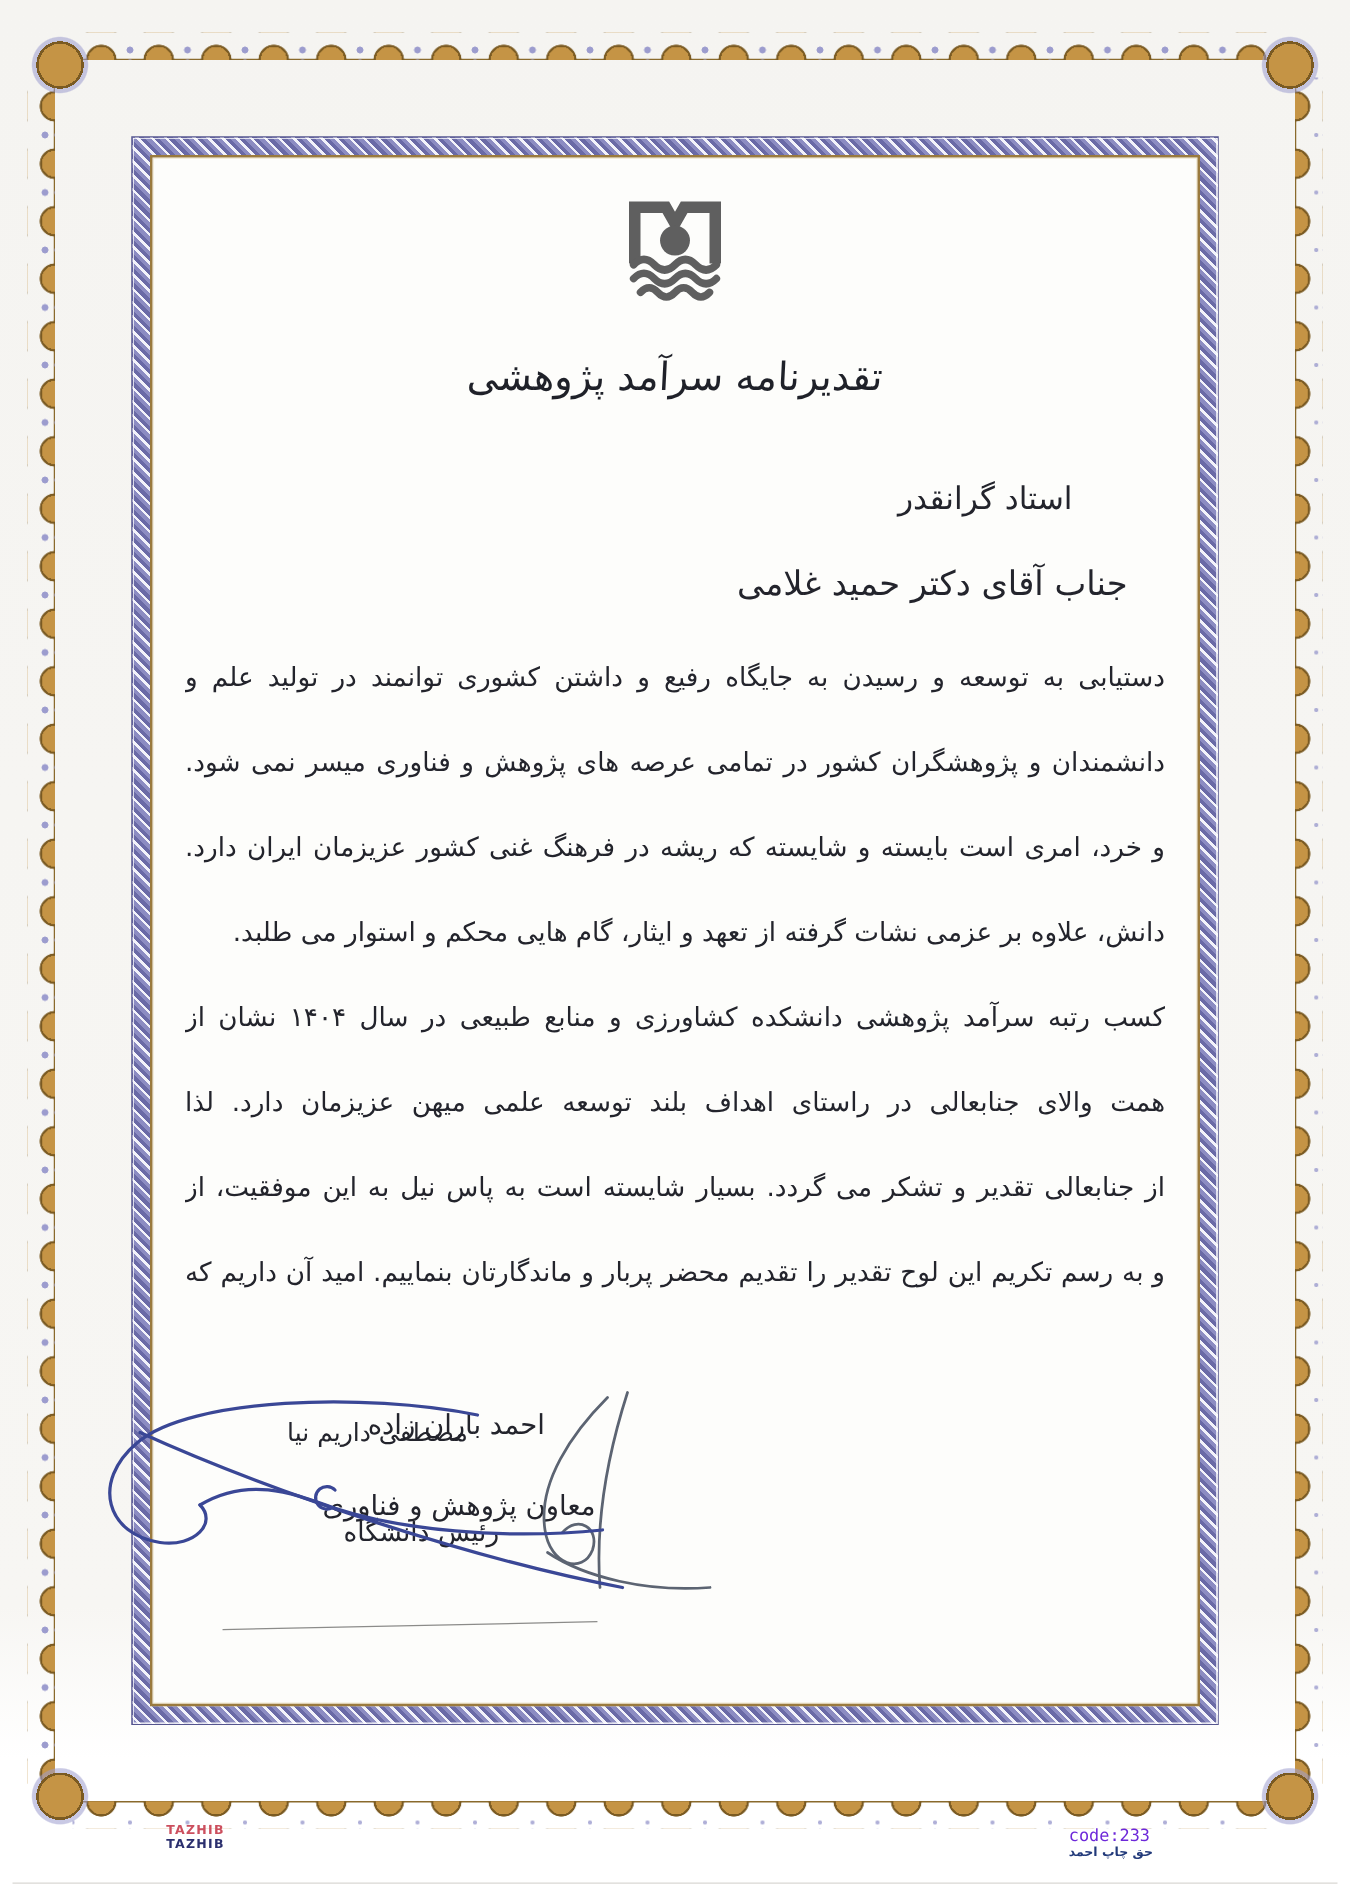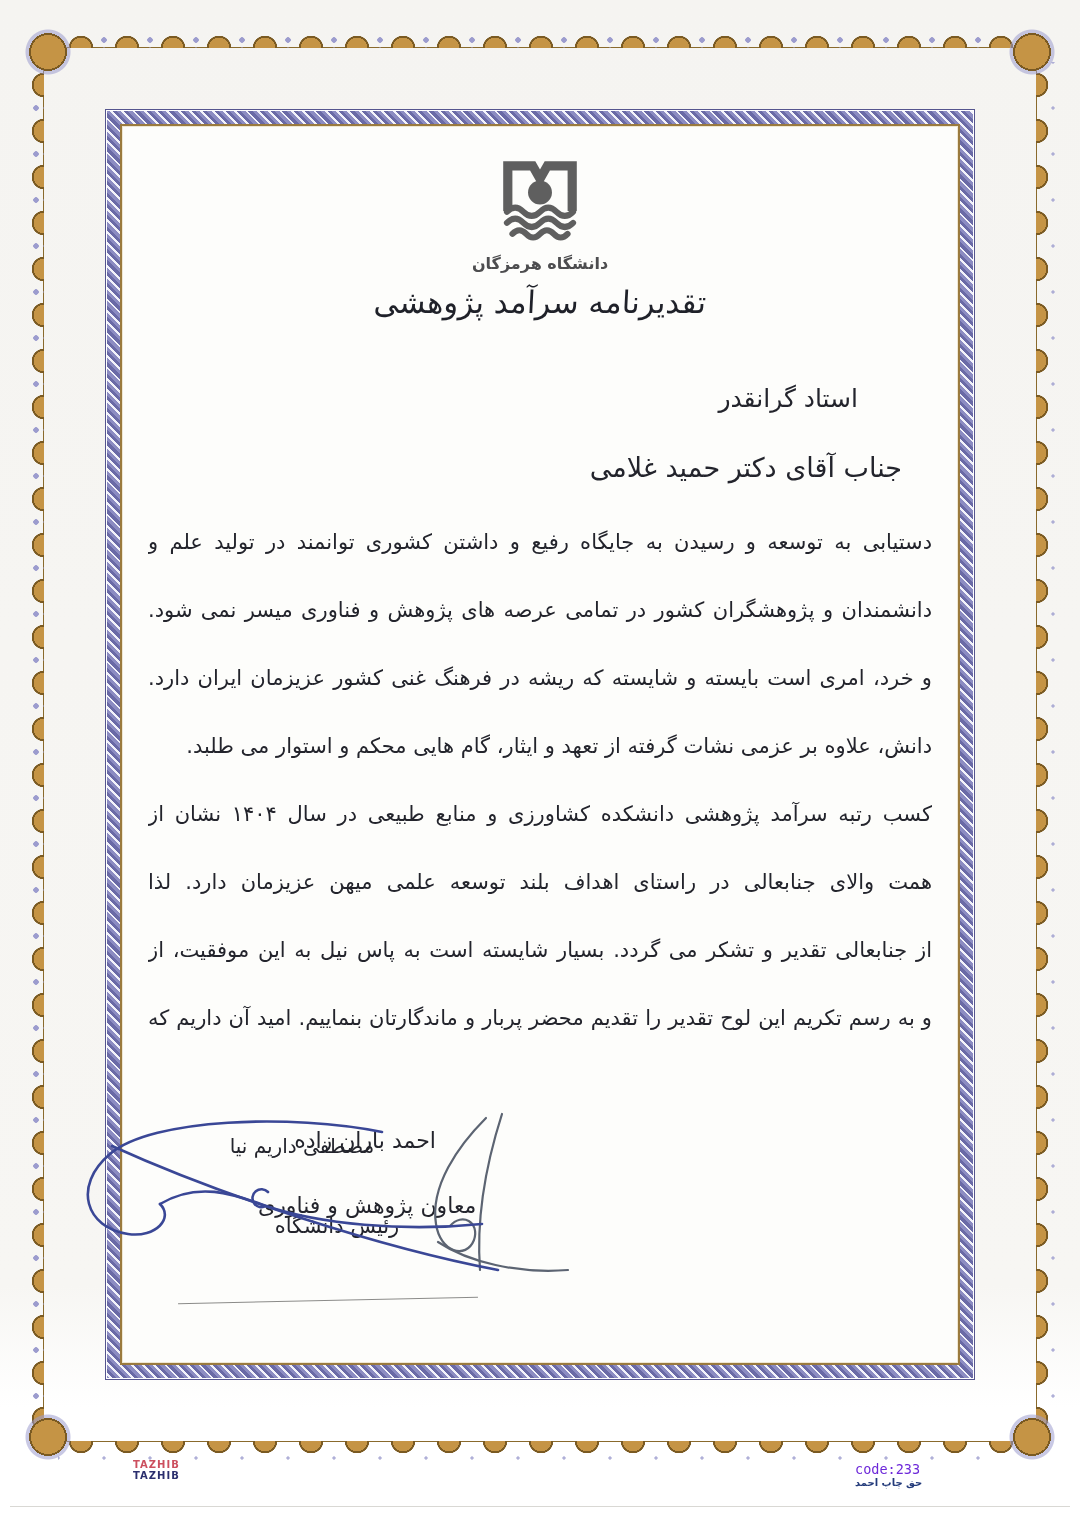--- a/index.html
+++ b/index.html
@@ -113,21 +113,20 @@
             <g fill="none" stroke="#5f5f5f" stroke-width="10">
               <path d="M15 66 L15 17 L42 17 L50 31 L58 17 L85 17 L85 66"></path>
             </g>
             <circle cx="50" cy="46" r="13" fill="#5f5f5f"></circle>
             <g fill="none" stroke="#5f5f5f" stroke-width="6.5" stroke-linecap="round">
               <path d="M14 67 q 9 -9 18 0 t 18 0 t 18 0 t 18 0"></path>
               <path d="M14 79 q 9 -9 18 0 t 18 0 t 18 0 t 18 0"></path>
               <path d="M20 91 q 7.5 -8 15 0 t 15 0 t 15 0 t 15 0"></path>
             </g>
           </svg>
-          <div class="uni-name">دانشگاه هرمزگان</div>
         </div>
 
         <div class="cert-title">تقدیرنامه سرآمد پژوهشی</div>
 
         <div class="salut1">استاد گرانقدر</div>
         <div class="salut2">جناب آقای دکتر حمید غلامی</div>
 
         <div class="body-text">
           <div class="bline">دستیابی به توسعه و رسیدن به جایگاه رفیع و داشتن کشوری توانمند در تولید علم و فناوری، جز در گرو تلاش و خلاقیت</div>
           <div class="bline">دانشمندان و پژوهشگران کشور در تمامی عرصه های پژوهش و فناوری میسر نمی شود. تکریم دانشمندان و اربابان اندیشه</div>

